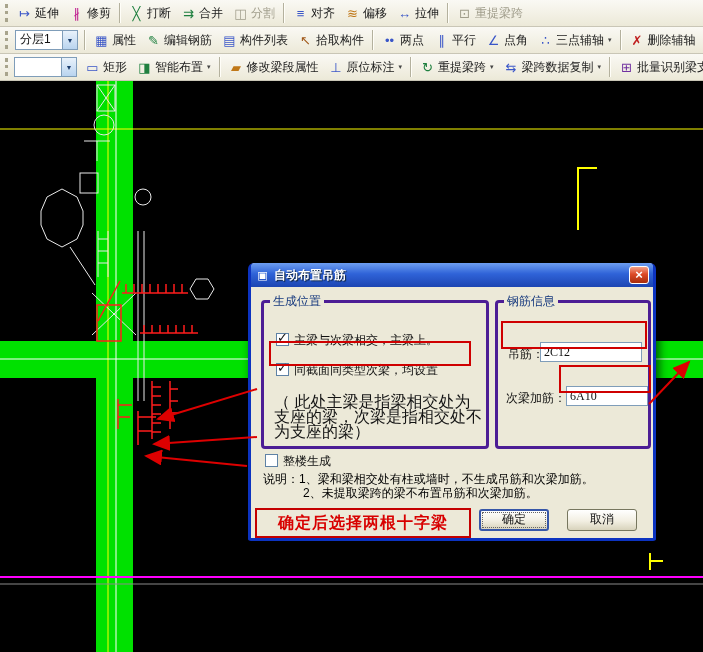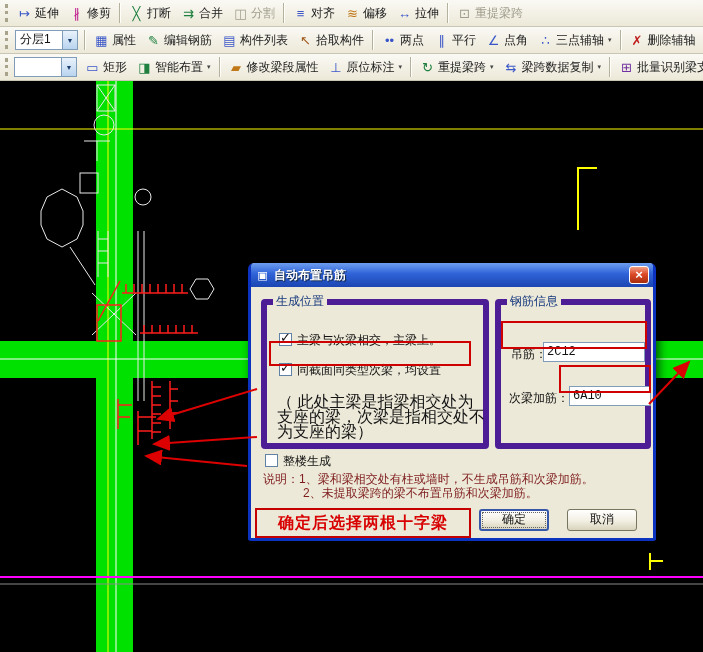--- a/index.html
+++ b/index.html
@@ -19,32 +19,32 @@
   .combo .arrow{width:15px;height:18px;border-left:1px solid #7f9db9;background:linear-gradient(#e9f2fb,#b9d4ef);font-size:7px;color:#1c3e6e;display:flex;align-items:center;justify-content:center}
   
   .canvas{position:absolute;top:81px;left:0;width:703px;height:571px;background:#000;cursor:crosshair}
   
   .dialog{position:absolute;left:248px;top:263px;width:408px;height:278px;background:#ece9d8;border:3px solid #0c33c0;border-top:none;border-radius:6px 6px 3px 3px;box-shadow:3px 4px 10px rgba(0,0,0,.65);z-index:10}
   .titlebar{height:24px;background:linear-gradient(180deg,#6d9ef0 0%,#2f63d8 45%,#1c45b2 100%);border-radius:4px 4px 0 0;display:flex;align-items:center;gap:4px;padding:0 4px}
   .title-ico{color:#fff;font-size:11px;width:15px;text-align:center}
   .title-txt{flex:1;color:#fff;font-weight:bold;font-size:12px;text-shadow:1px 1px 1px #123}
   .close-btn{width:20px;height:18px;background:linear-gradient(#f2a088,#dd4a28 45%,#a72c0c);border:1px solid #fff;border-radius:3px;color:#fff;font-size:13px;line-height:15px;text-align:center;font-weight:bold;cursor:pointer}
   .dlg-body{position:relative;width:100%;height:calc(100% - 24px);font-size:12px}
-  fieldset{position:absolute;border:6px solid #4c1d95;border-radius:4px;background:transparent}
+  fieldset{position:absolute;border:3px solid #4c1d95;border-radius:4px;background:transparent}
   legend{font-size:12px;color:#15387d;padding:0 3px;margin-left:6px}
   .g1{left:10px;top:6px;width:228px;height:156px}
   .g2{left:244px;top:6px;width:156px;height:156px}
   .cbrow{position:absolute;display:flex;align-items:flex-start;gap:5px;font-size:12px;color:#111}
   .cbox{width:13px;height:13px;background:#fff;border:1px solid #5f82a5;position:relative;flex:none;margin-top:1px}
   .cbox .check{position:absolute;left:0px;top:-4px;font-size:13px;font-weight:bold;color:#101010}
   .note{position:absolute;color:#141414;font-size:16px;line-height:15px}
   .fld-label{position:absolute;color:#111;font-size:12px}
-  .fld-input{position:absolute;height:20px;border:1px solid #7f9db9;background:#fff;font-size:12px;padding:0 3px;font-family:Liberation Mono, monospace;color:#111}
+  .fld-input{position:absolute;height:20px;border:1px solid #7f9db9;background:#fff;font-size:12px;padding:0 3px;font-family:Liberation Serif, serif;color:#111}
   .cb3{left:14px;top:166px}
-  .notes-line{position:absolute;font-size:12px;color:#7f1d1d;white-space:nowrap}
+  .notes-line{position:absolute;font-size:12px;color:#000000;white-space:nowrap}
   .nl1{left:12px;top:184px}.nl2{left:52px;top:198px}
   .red-note{position:absolute;left:4px;top:221px;width:216px;height:30px;border:2px solid #c40000;color:#d80000;font-weight:bold;font-size:16px;letter-spacing:1px;display:flex;align-items:center;justify-content:center;background:rgba(255,255,255,.0)}
   .xp-btn{position:absolute;width:70px;height:22px;background:linear-gradient(#ffffff,#f2efe2 55%,#d8d3bc);border:1px solid #77775f;border-radius:3px;font-size:12px;color:#111;text-align:center;line-height:19px;cursor:pointer}
   .xp-btn.default{border:2px solid #3757a8;outline:1px dotted #666;outline-offset:-4px;line-height:17px}
   .btn-ok{left:228px;top:222px}.btn-cancel{left:316px;top:222px}
   .red-annot{position:absolute;border:2px solid #cf0000;pointer-events:none;z-index:5}
   .rb1{left:18px;top:54px;width:202px;height:25px}
   .rb2{left:250px;top:34px;width:146px;height:28px}
   .rb3{left:308px;top:78px;width:92px;height:28px}
   .annot-svg{position:absolute;left:0;top:0;width:703px;height:652px;z-index:40;pointer-events:none}

